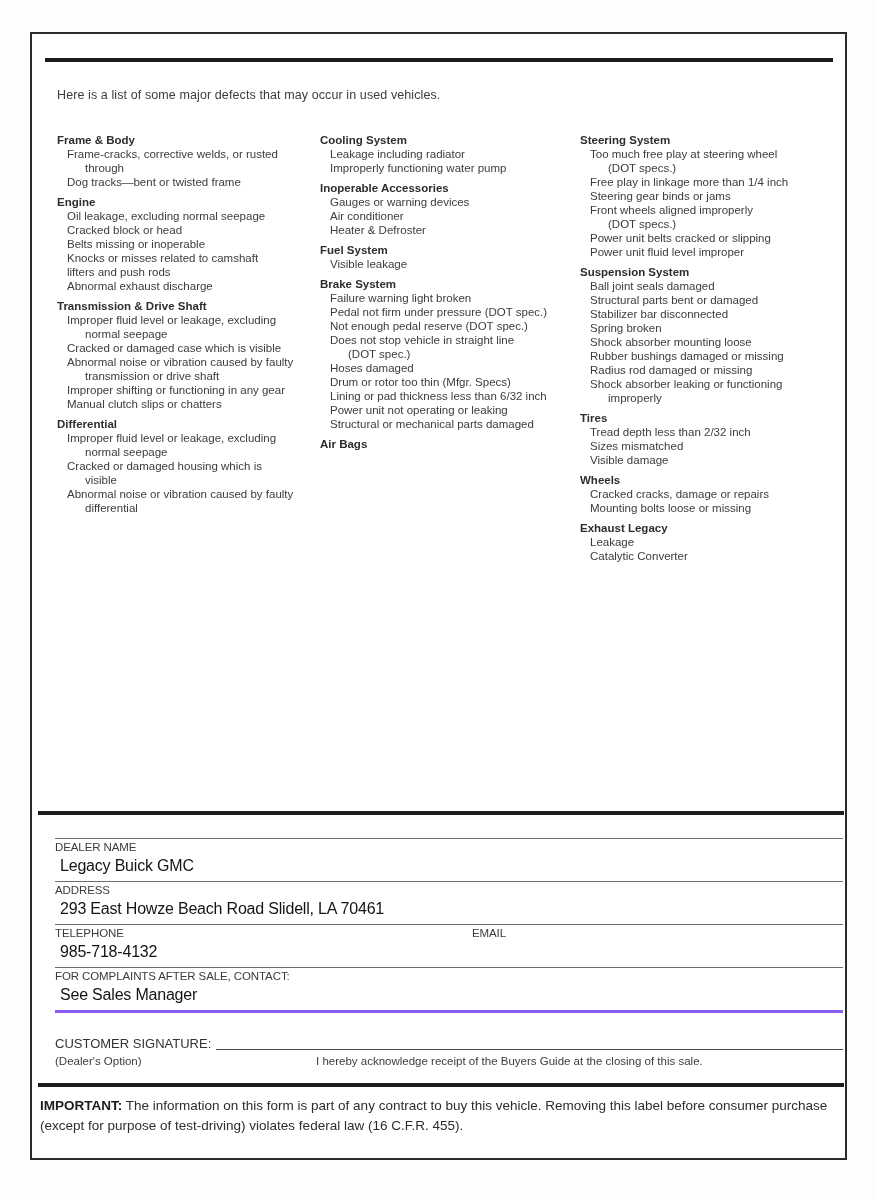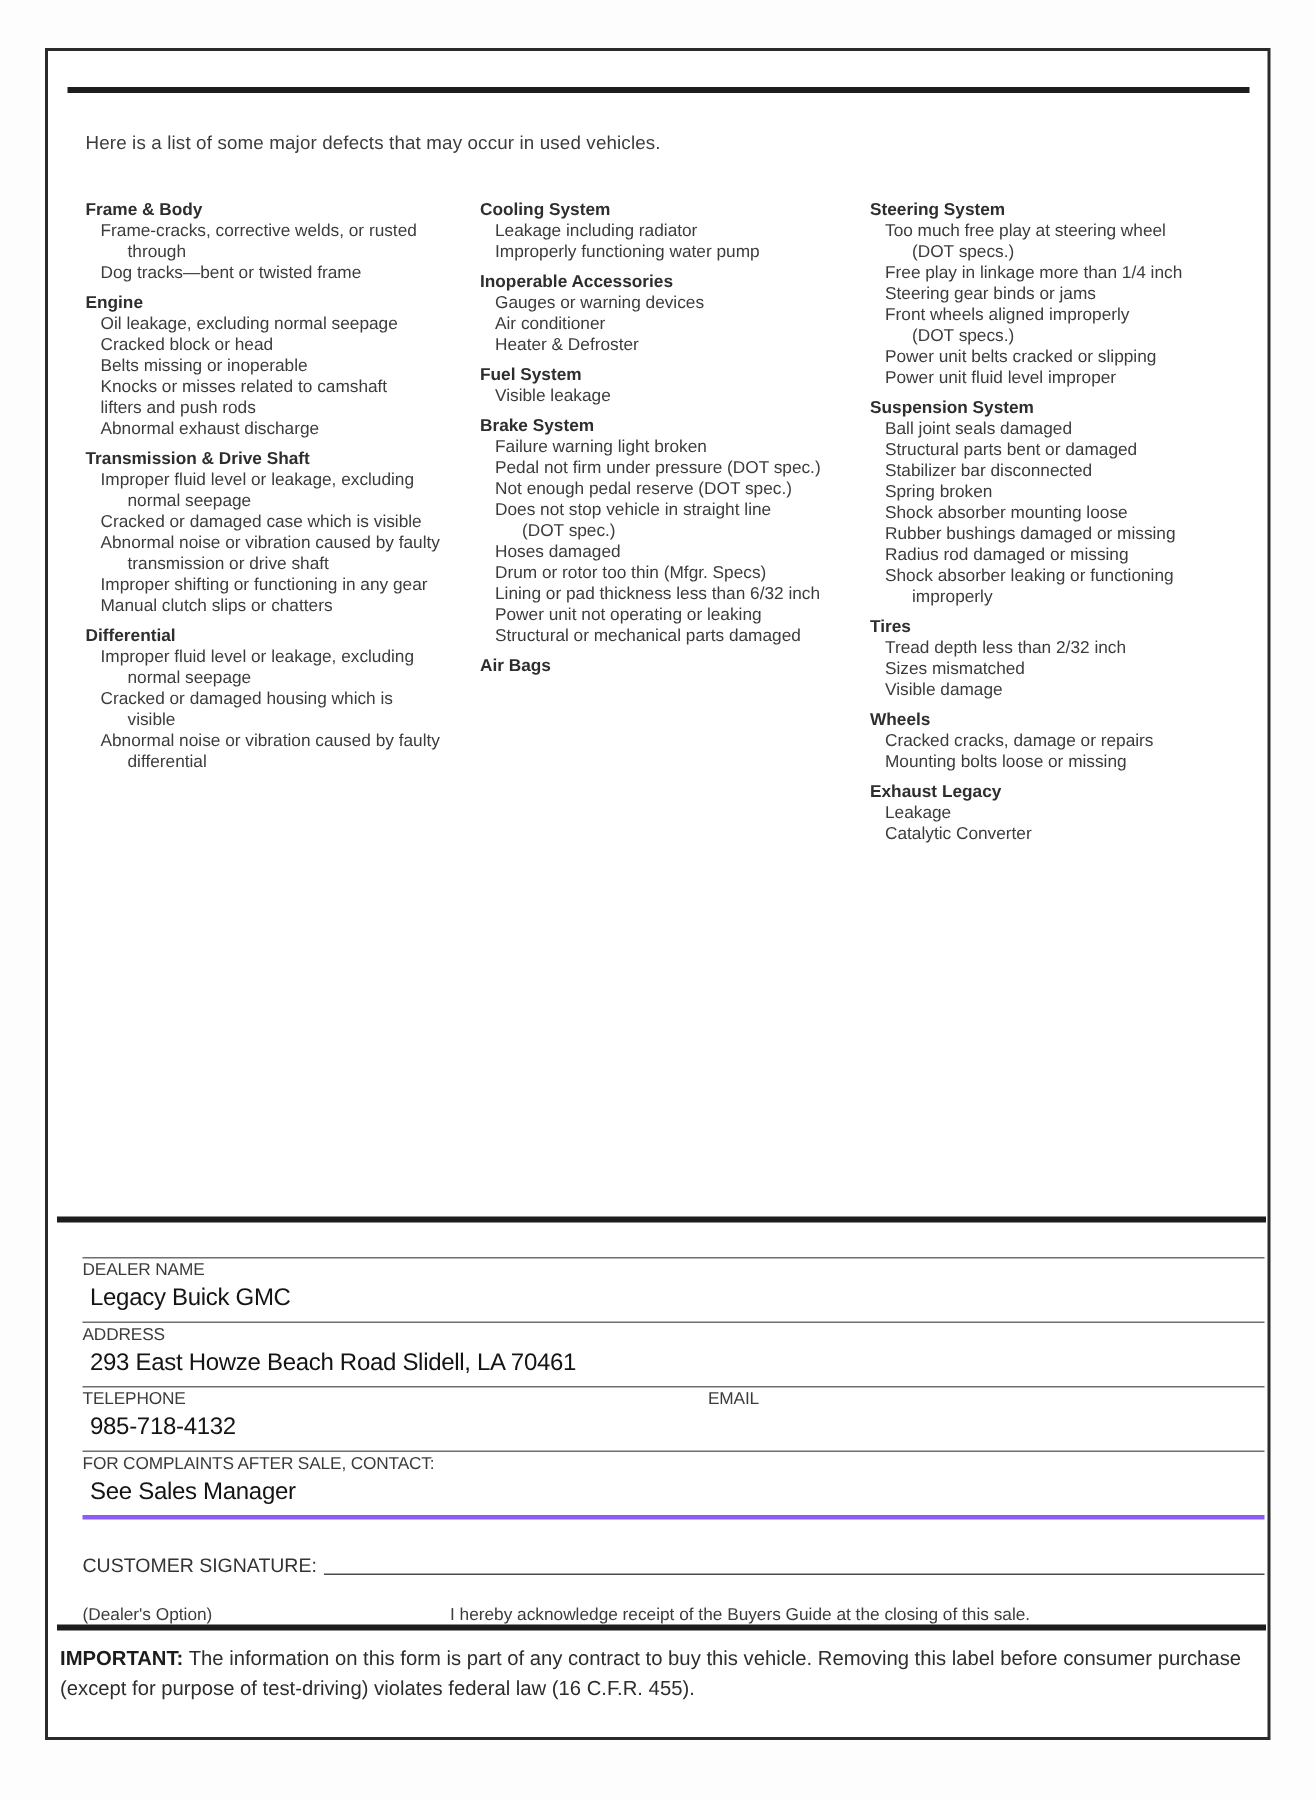--- a/index.html
+++ b/index.html
@@ -53,21 +53,21 @@
   }
   .field-value{
     font-size:16px;line-height:24px;color:#141414;
     padding-left:5px;display:block;letter-spacing:-0.2px;min-height:24px;
   }
 
   .sig-block{position:absolute;left:55px;top:1036px;width:788px;}
   .sig-row{display:flex;align-items:flex-start;}
   .sig-label{font-size:13px;color:#333333;white-space:nowrap;}
   .sig-line{flex:1;border-bottom:1.5px solid #4a4a4a;height:13px;margin-left:5px;}
-  .sig-sub{display:flex;margin-top:20px;font-size:11.5px;color:#3c3c3c;}
+  .sig-sub{display:flex;margin-top:4px;font-size:11.5px;color:#3c3c3c;gap:16px;}
   .dealer-option{width:245px;}
 
   .important{
     position:absolute;left:40px;top:1096px;width:797px;
     font-size:13.5px;line-height:20px;color:#2d2d2d;
   }
   .important .imp-label{font-weight:bold;color:#1c1c1c;}
 </style>
 </head>
 <body>

